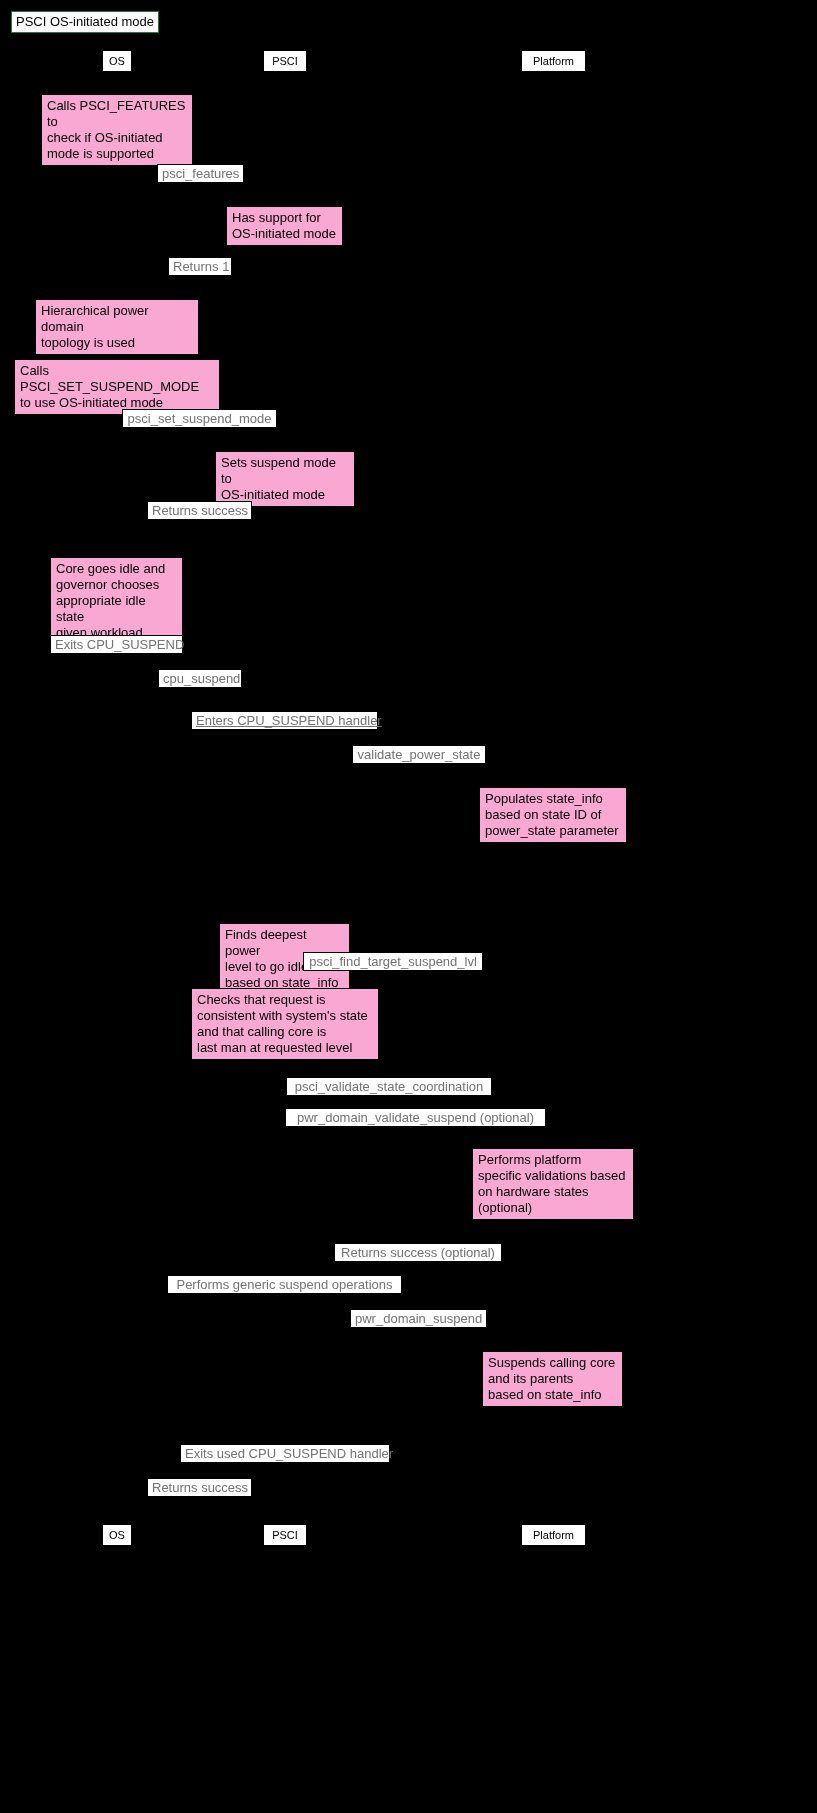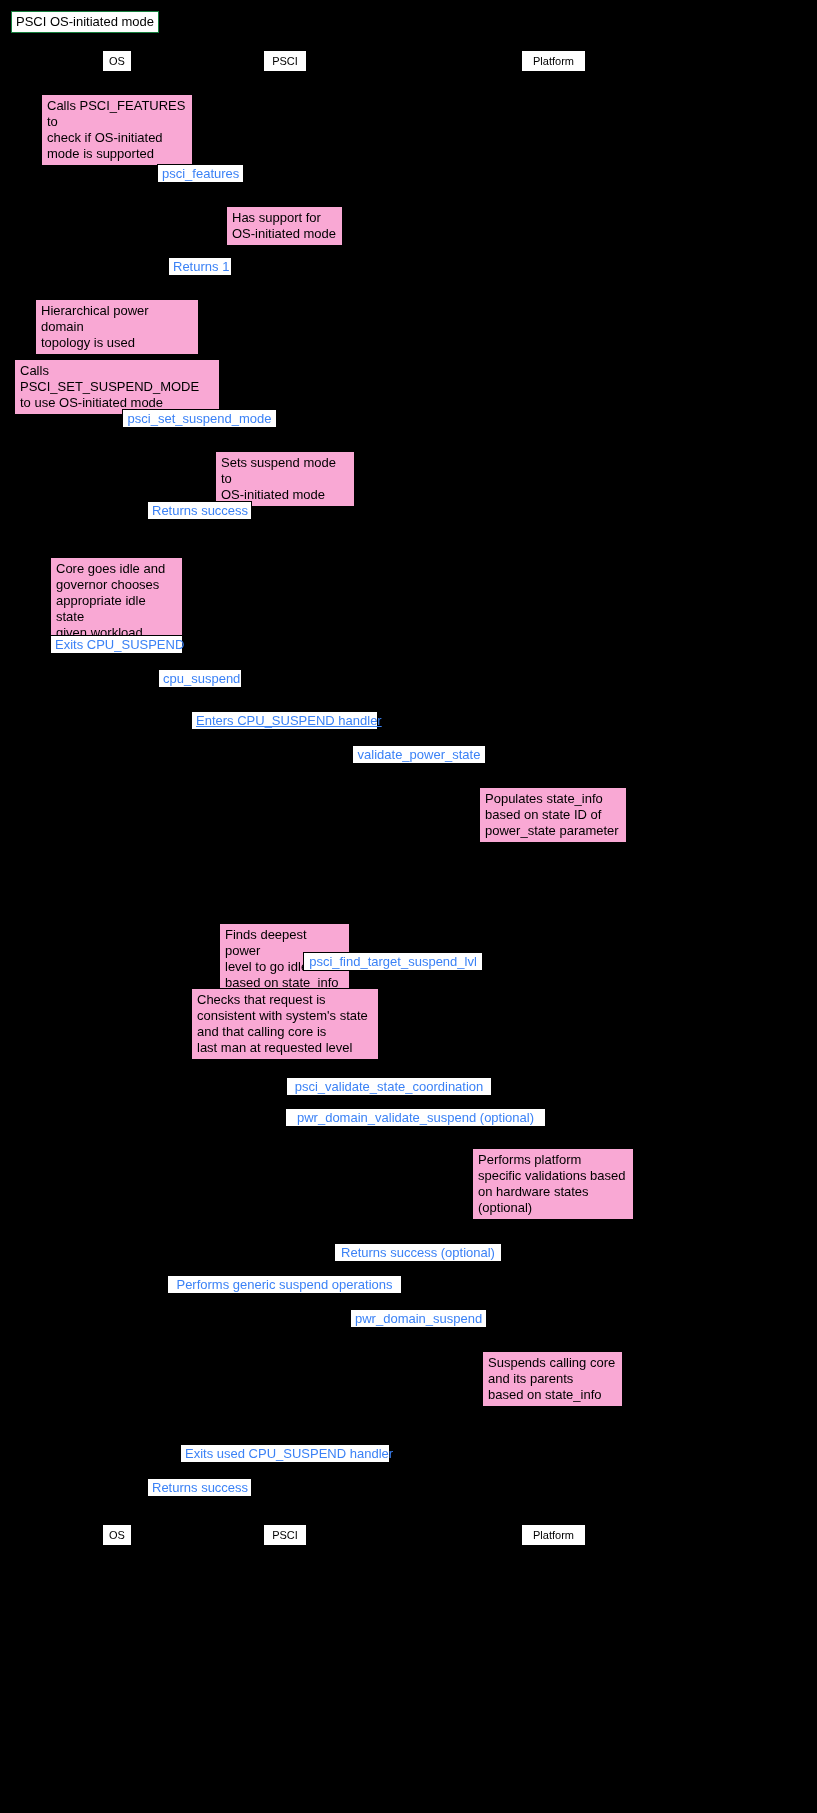--- a/index.html
+++ b/index.html
@@ -34,21 +34,21 @@
     font-size: 11px;
     line-height: 16px;
     padding: 2px 5px;
     text-align: center;
     white-space: nowrap;
     box-sizing: border-box;
   }
   .msg {
     position: absolute;
     background: #ffffff;
-    color: #3b82f6;
+    color: #737373;
     border: 1px solid #000000;
     font-size: 13px;
     line-height: 15px;
     padding: 1px 4px;
     text-align: center;
     white-space: nowrap;
     box-sizing: border-box;
   }
   .note {
     position: absolute;

